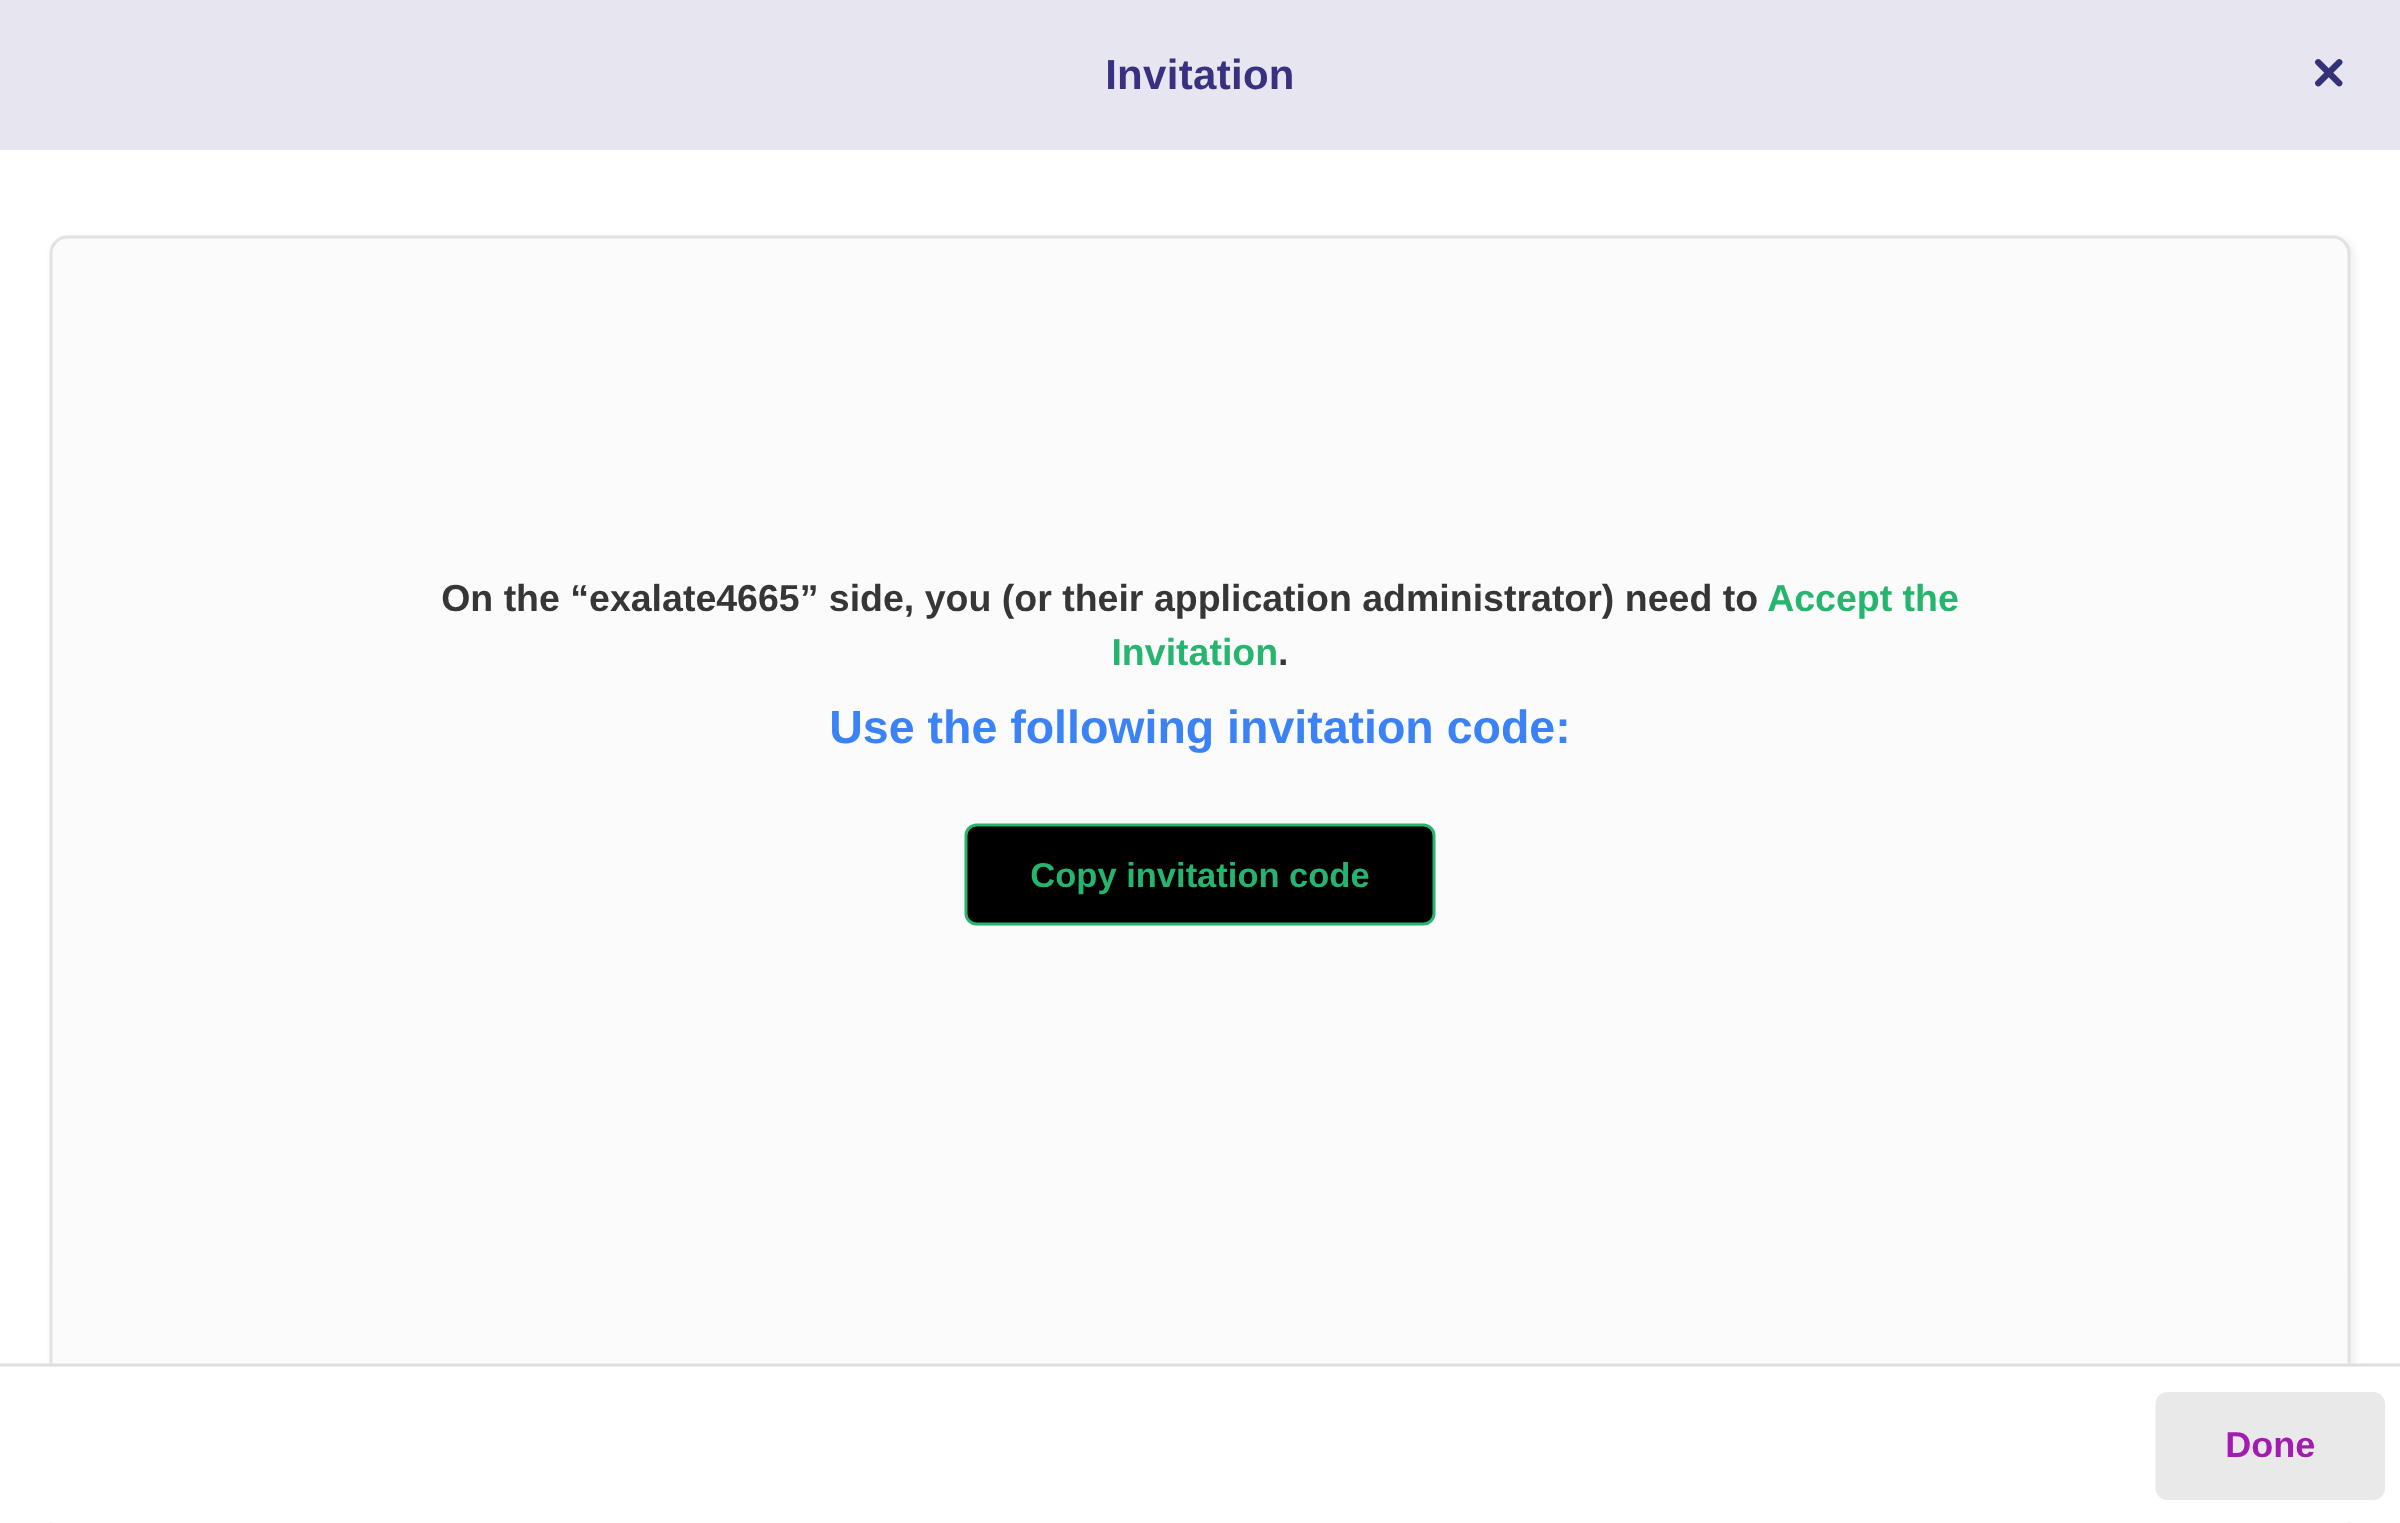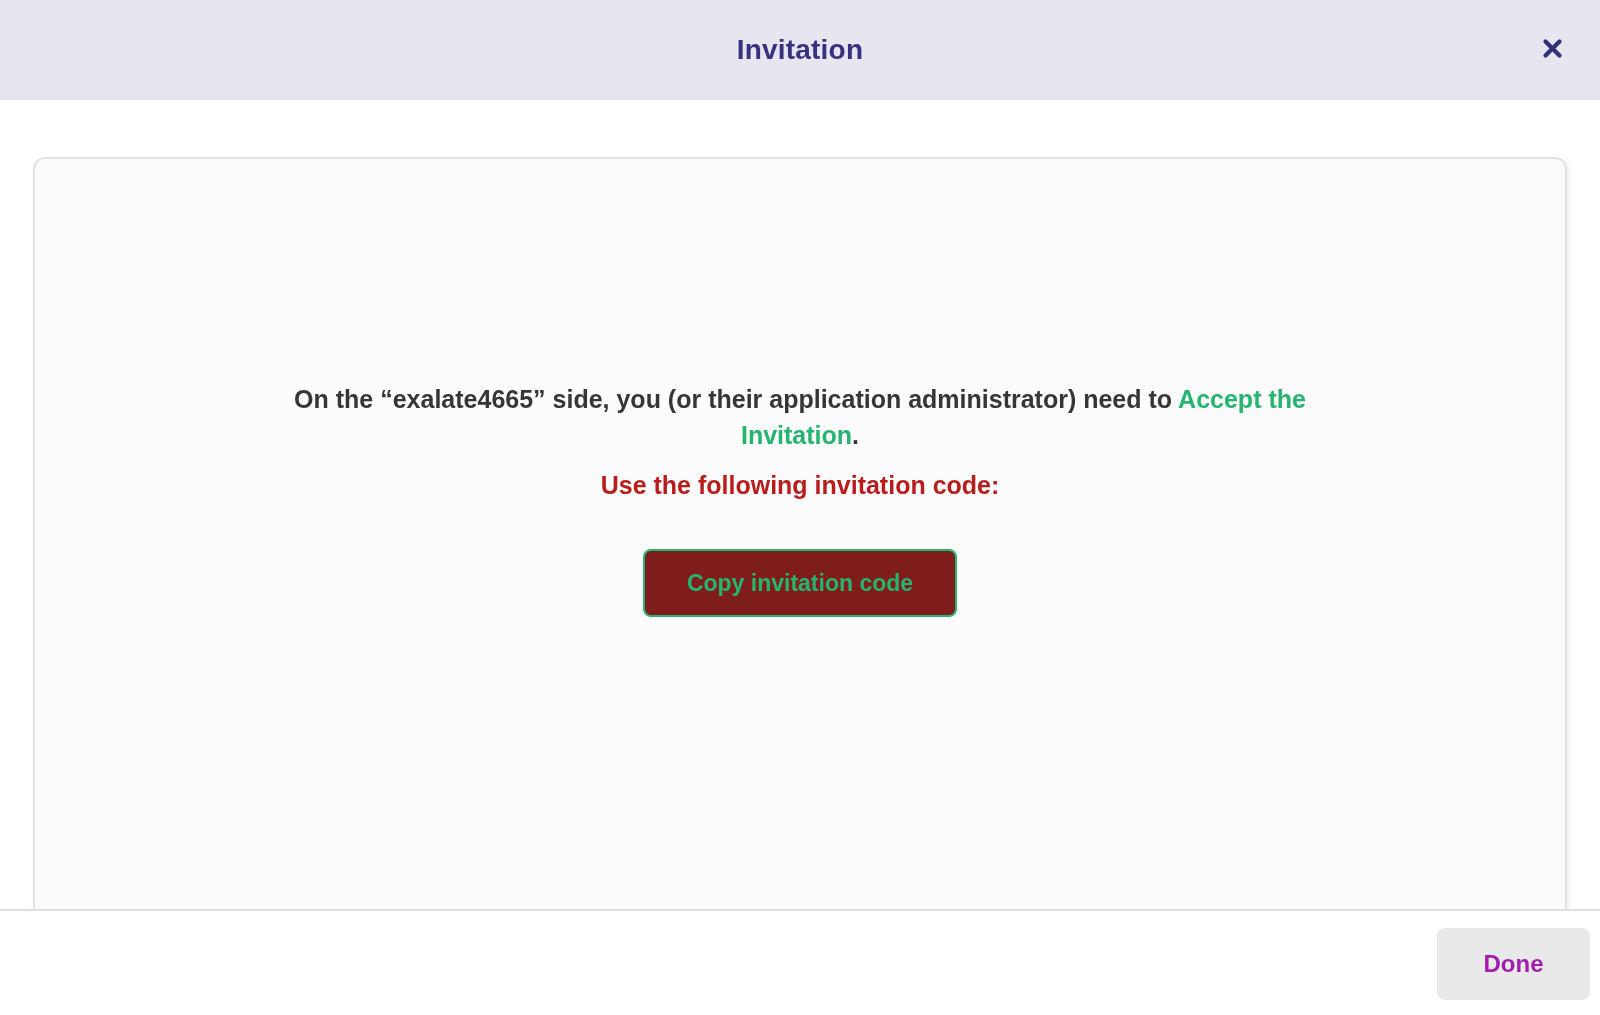--- a/index.html
+++ b/index.html
@@ -64,30 +64,30 @@
     font-weight: 700;
     color: #363636;
   }
   .green-link {
     color: #26b56e;
     text-decoration: none;
     cursor: pointer;
   }
   .instruction {
     margin: 0 0 46px 0;
-    font-size: 25px;
+    font-size: 31px;
     line-height: 36px;
     font-weight: 700;
-    color: #b91c1c;
+    color: #3b82f6;
   }
   .copy-btn {
     display: inline-block;
     height: 68px;
     padding: 0 42px;
-    background: #7f1d1d;
+    background: #000000;
     border: 2px solid #26b56e;
     border-radius: 8px;
     color: #26b56e;
     font-family: "Liberation Sans", sans-serif;
     font-size: 23px;
     font-weight: 700;
     cursor: pointer;
   }
 
   

